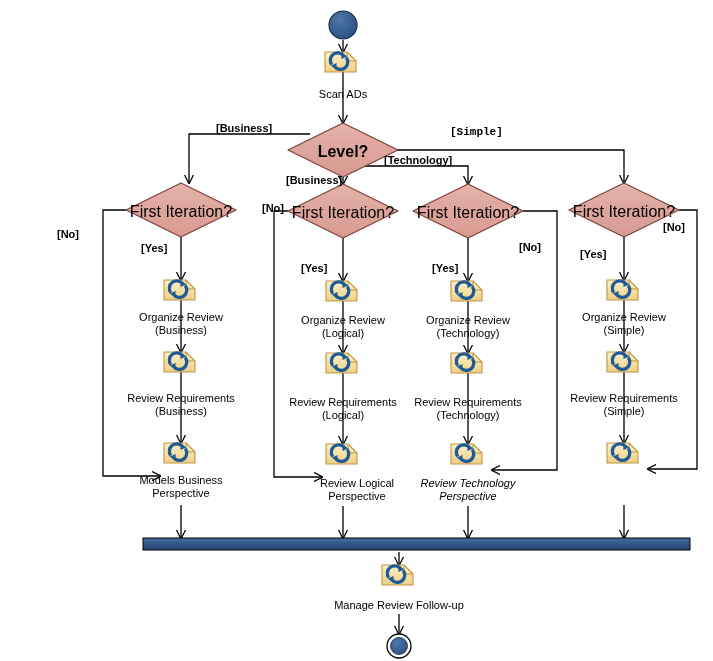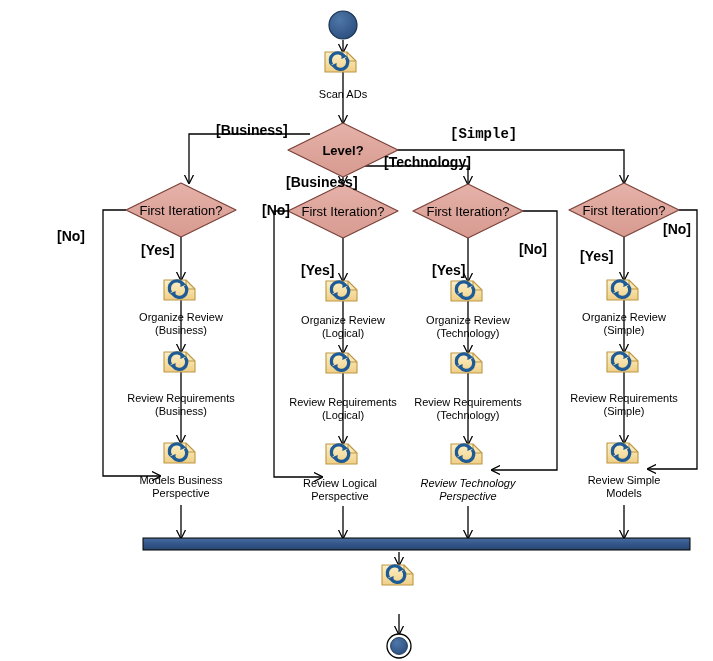--- a/index.html
+++ b/index.html
@@ -26,29 +26,29 @@
     position: absolute;
     text-align: center;
     font-size: 11px;
     color: #000000;
     line-height: 13px;
     white-space: pre-line;
     font-family: "Liberation Sans", sans-serif;
   }
   .guard-label {
     position: absolute;
-    font-size: 14px;
+    font-size: 11px;
     font-weight: bold;
     color: #000000;
     font-family: "Liberation Sans", sans-serif;
     white-space: nowrap;
   }
   .diamond-label {
     position: absolute;
-    font-size: 13px;
+    font-size: 16px;
     color: #000000;
     font-family: "Liberation Sans", sans-serif;
     white-space: nowrap;
     text-align: center;
   }
   .diamond-label.bold {
     font-weight: bold;
   }
 </style>
 </head>
@@ -218,31 +218,30 @@
 (Business)</div>
   <div class="node-label" style="left:111px; top:392px; width:140px;">Review Requirements
 (Business)</div>
   <div class="node-label" style="left:111px; top:474px; width:140px;">Models Business
 Perspective</div>
 
   <div class="node-label" style="left:273px; top:314px; width:140px;">Organize Review
 (Logical)</div>
   <div class="node-label" style="left:273px; top:396px; width:140px;">Review Requirements
 (Logical)</div>
-  <div class="node-label" style="left:270px; top:477px; width:140px;">Review Logical
+  <div class="node-label" style="left:287px; top:477px; width:140px;">Review Logical
 Perspective</div>
 
   <div class="node-label" style="left:398px; top:314px; width:140px;">Organize Review
 (Technology)</div>
   <div class="node-label" style="left:398px; top:396px; width:140px;">Review Requirements
 (Technology)</div>
   <div class="node-label" style="left:398px; top:477px; width:140px;font-style:italic;">Review Technology
 Perspective</div>
 
   <div class="node-label" style="left:554px; top:311px; width:140px;">Organize Review
 (Simple)</div>
   <div class="node-label" style="left:554px; top:392px; width:140px;">Review Requirements
 (Simple)</div>
-  <div class="node-label" style="left:554px; top:474px; width:140px;">Review Simple
-Models</div>
-
+
+  <div class="node-label" style="left:319px; top:599px; width:160px;">Manage Review Follow-up</div>
 
 </div>
 
 </body></html>

